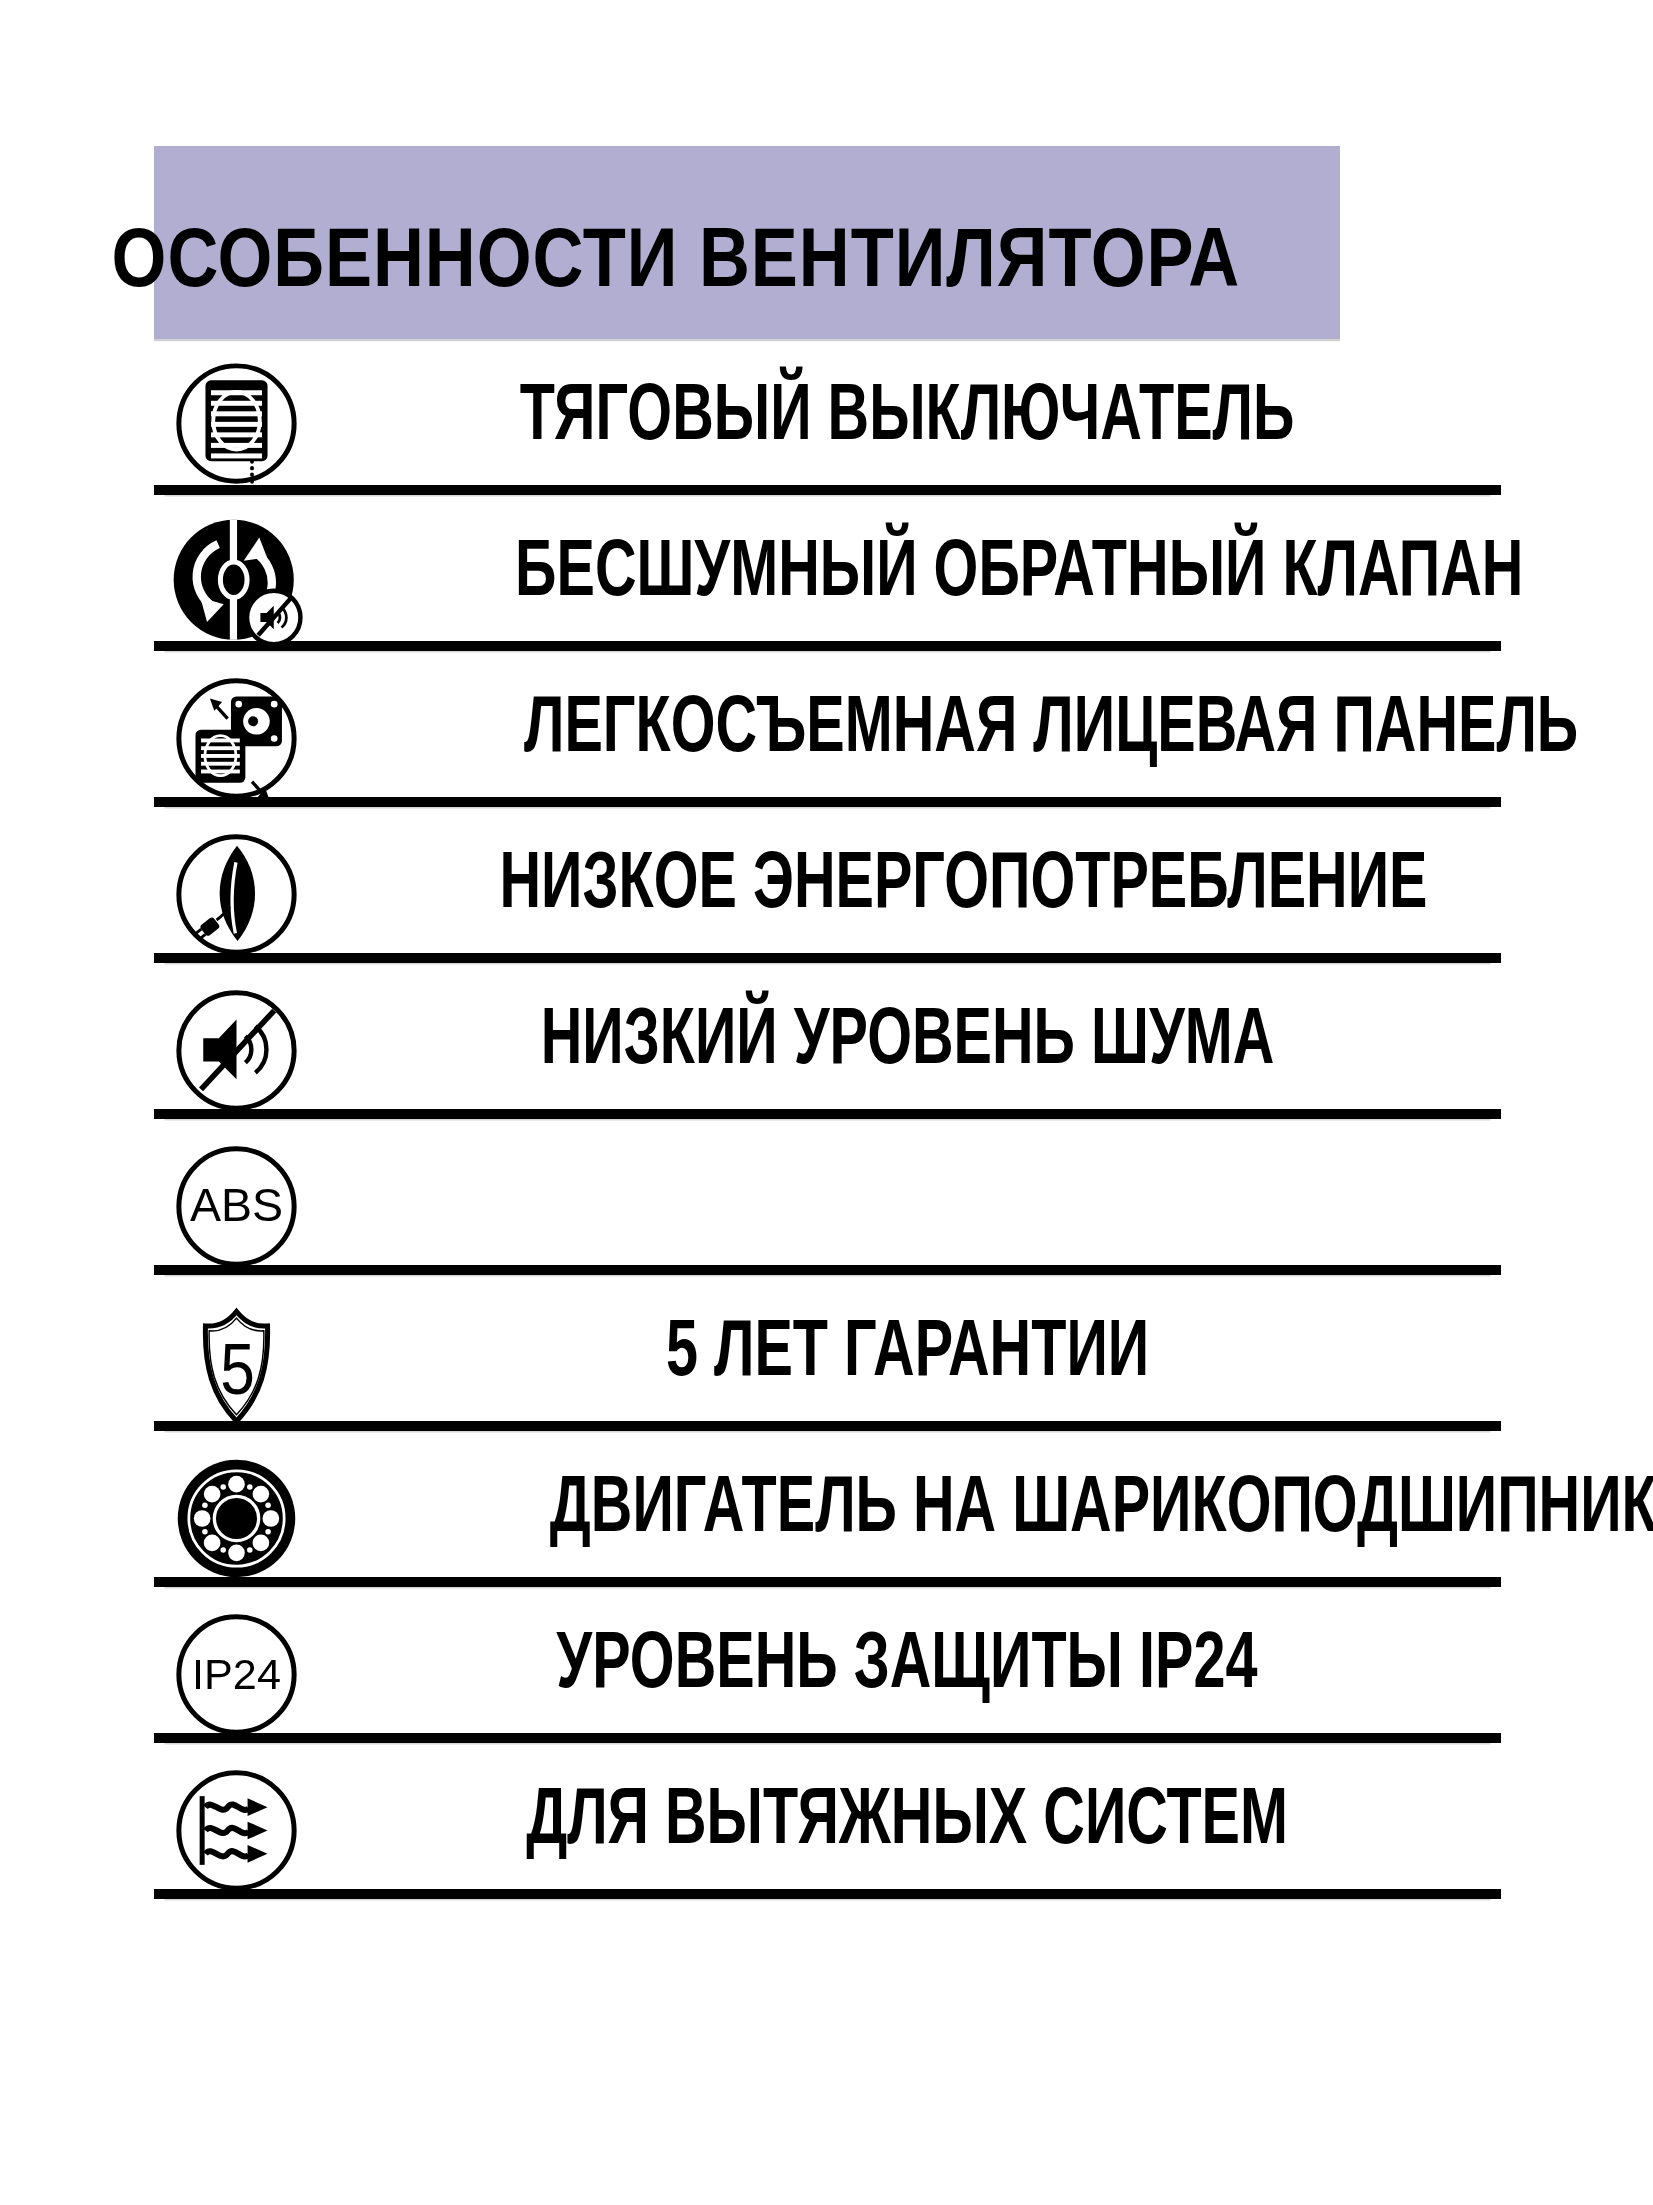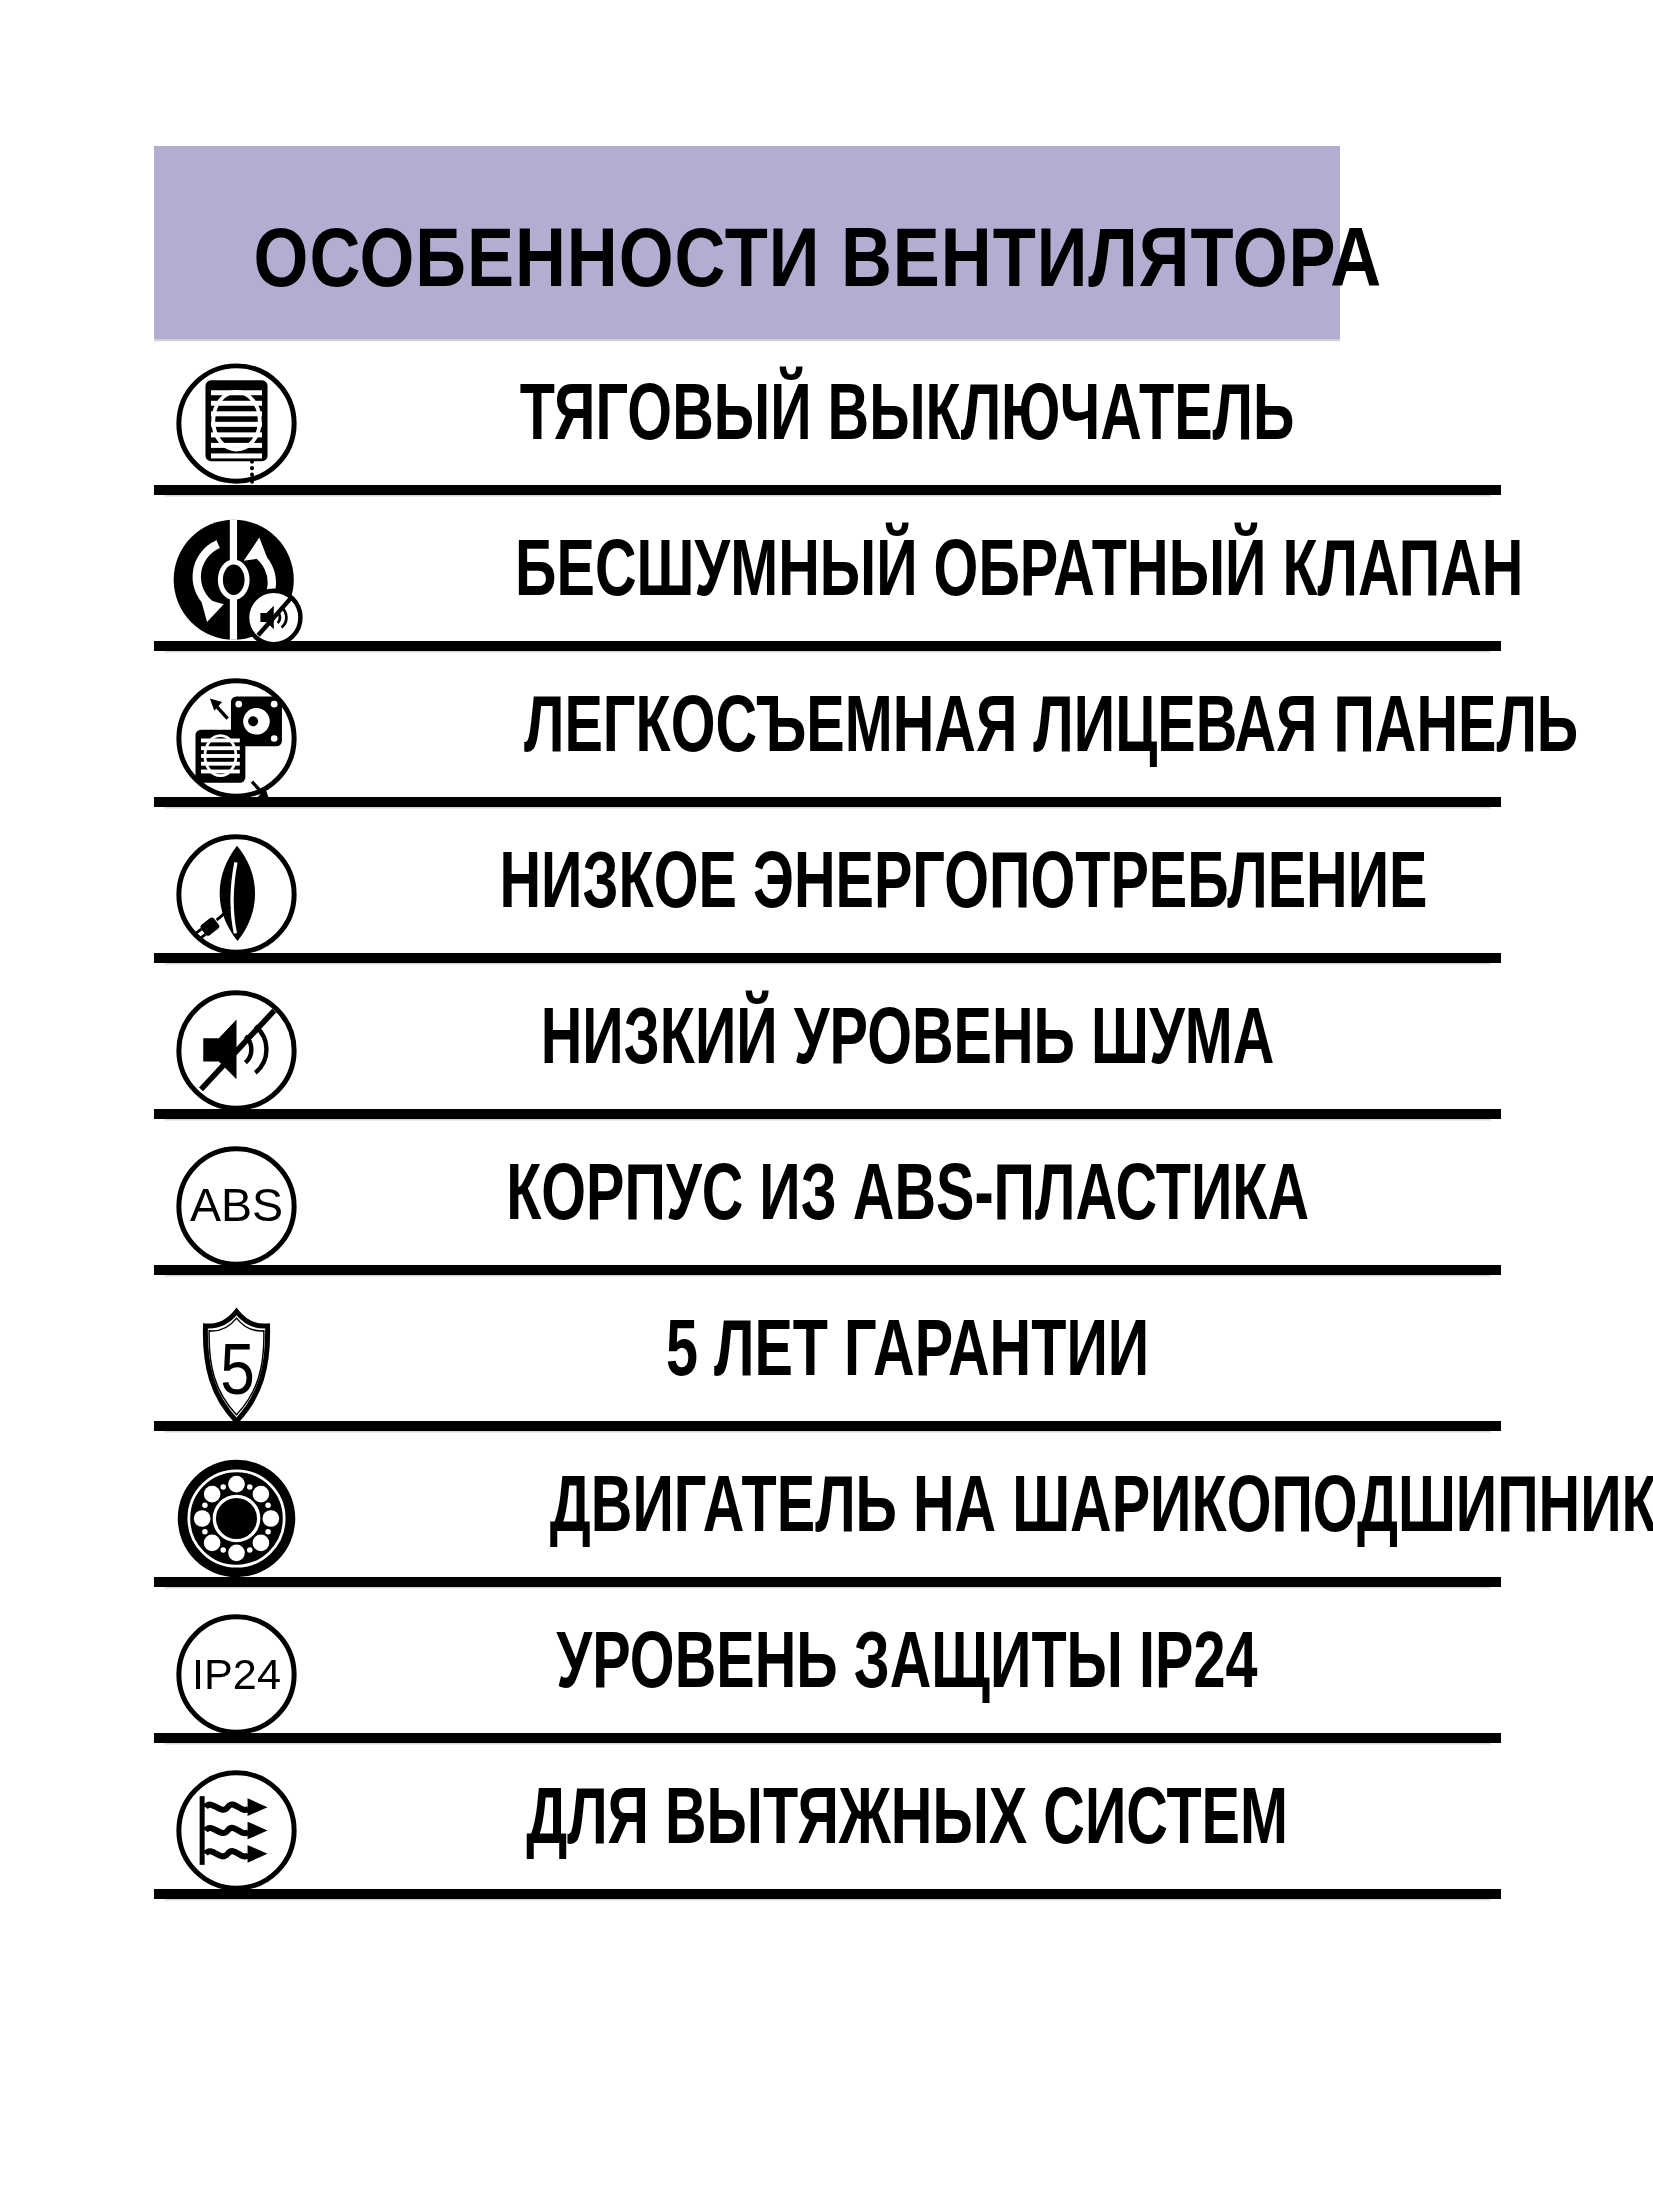--- a/index.html
+++ b/index.html
@@ -4,21 +4,21 @@
 <style>
   html,body{margin:0;padding:0;}
   body{
     width:1654px;height:2205px;position:relative;overflow:hidden;
     background:#ffffff;color:#000;
     font-family:"Liberation Sans", sans-serif;
   }
   .band{
     position:absolute;left:154px;top:146px;width:1186px;height:193px;
     background:#b1aed2;
-    display:flex;align-items:center;justify-content:flex-start;
+    display:flex;align-items:center;justify-content:flex-end;
     box-shadow:0 2.2px 0 rgba(0,0,0,0.18);
   }
   .band h1{
     margin:0;font-size:83px;font-weight:bold;letter-spacing:1.1px;
     white-space:nowrap;display:inline-block;transform:scaleX(0.85);
     position:relative;top:15.4px;
   }
   .rows{position:absolute;left:154px;top:339px;width:1347px;}
   .row{
     height:146px;border-bottom:10.5px solid #000;
@@ -149,23 +149,20 @@
         <span>НИЗКИЙ УРОВЕНЬ ШУМА</span>
       </div>
     </section>
 
     <section class="row">
       <div class="icon-cell">
         <svg width="133" height="133" viewBox="0 0 240 240">
           <circle cx="120" cy="120" r="104" fill="#fff" stroke="#000" stroke-width="9"></circle>
           <text x="120" y="147" text-anchor="middle" font-size="84" font-weight="400">ABS</text>
         </svg>
-      </div>
-      <div class="label-cell">
-        <span>КОРПУС ИЗ ABS-ПЛАСТИКА</span>
       </div>
     </section>
 
     <section class="row">
       <div class="icon-cell">
         <svg width="133" height="133" viewBox="0 0 240 240">
           <path d="M64,54 C86,56 106,46 120,28 C134,46 154,56 176,54 C178,126 164,180 120,226 C76,180 62,126 64,54 Z" fill="#fff" stroke="#000" stroke-width="9"></path>
           <path d="M64,54 C86,56 106,46 120,28 C134,46 154,56 176,54 C178,126 164,180 120,226 C76,180 62,126 64,54 Z" transform="translate(14.4,15.2) scale(0.88)" fill="none" stroke="#000" stroke-width="3"></path>
           <text transform="translate(122,176) scale(0.85,1)" text-anchor="middle" font-size="132" font-weight="400">5</text>
         </svg>

